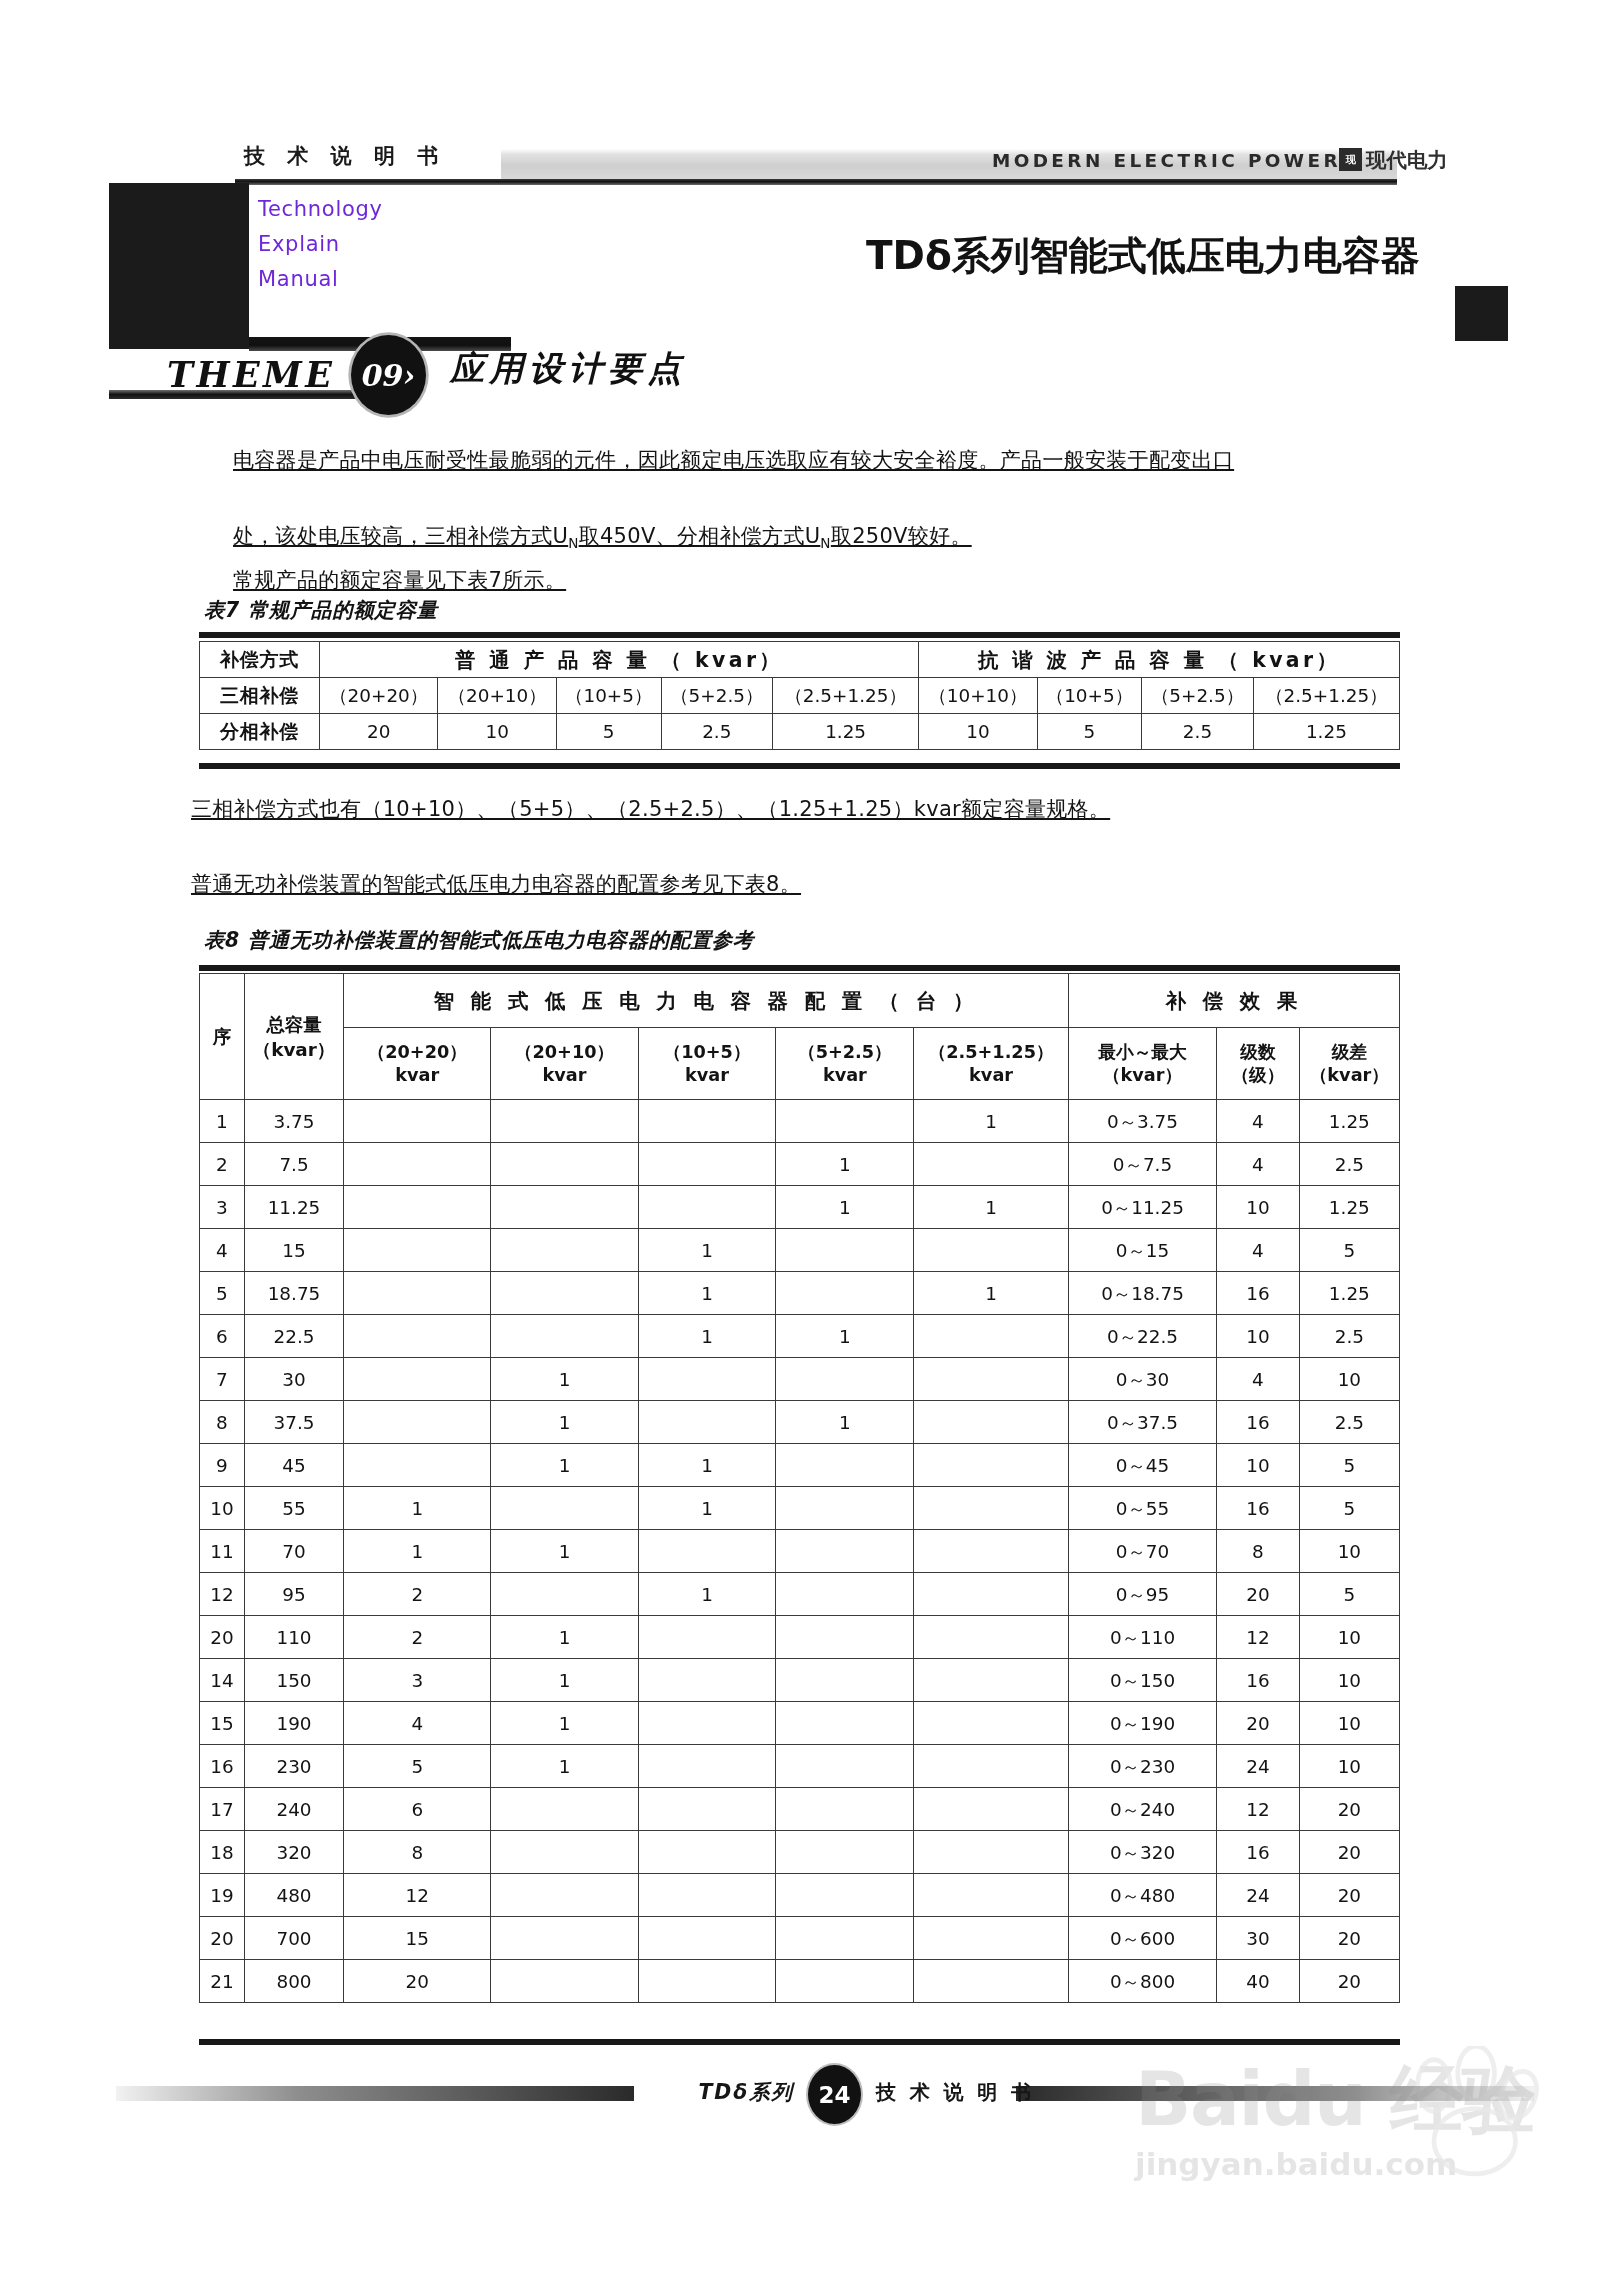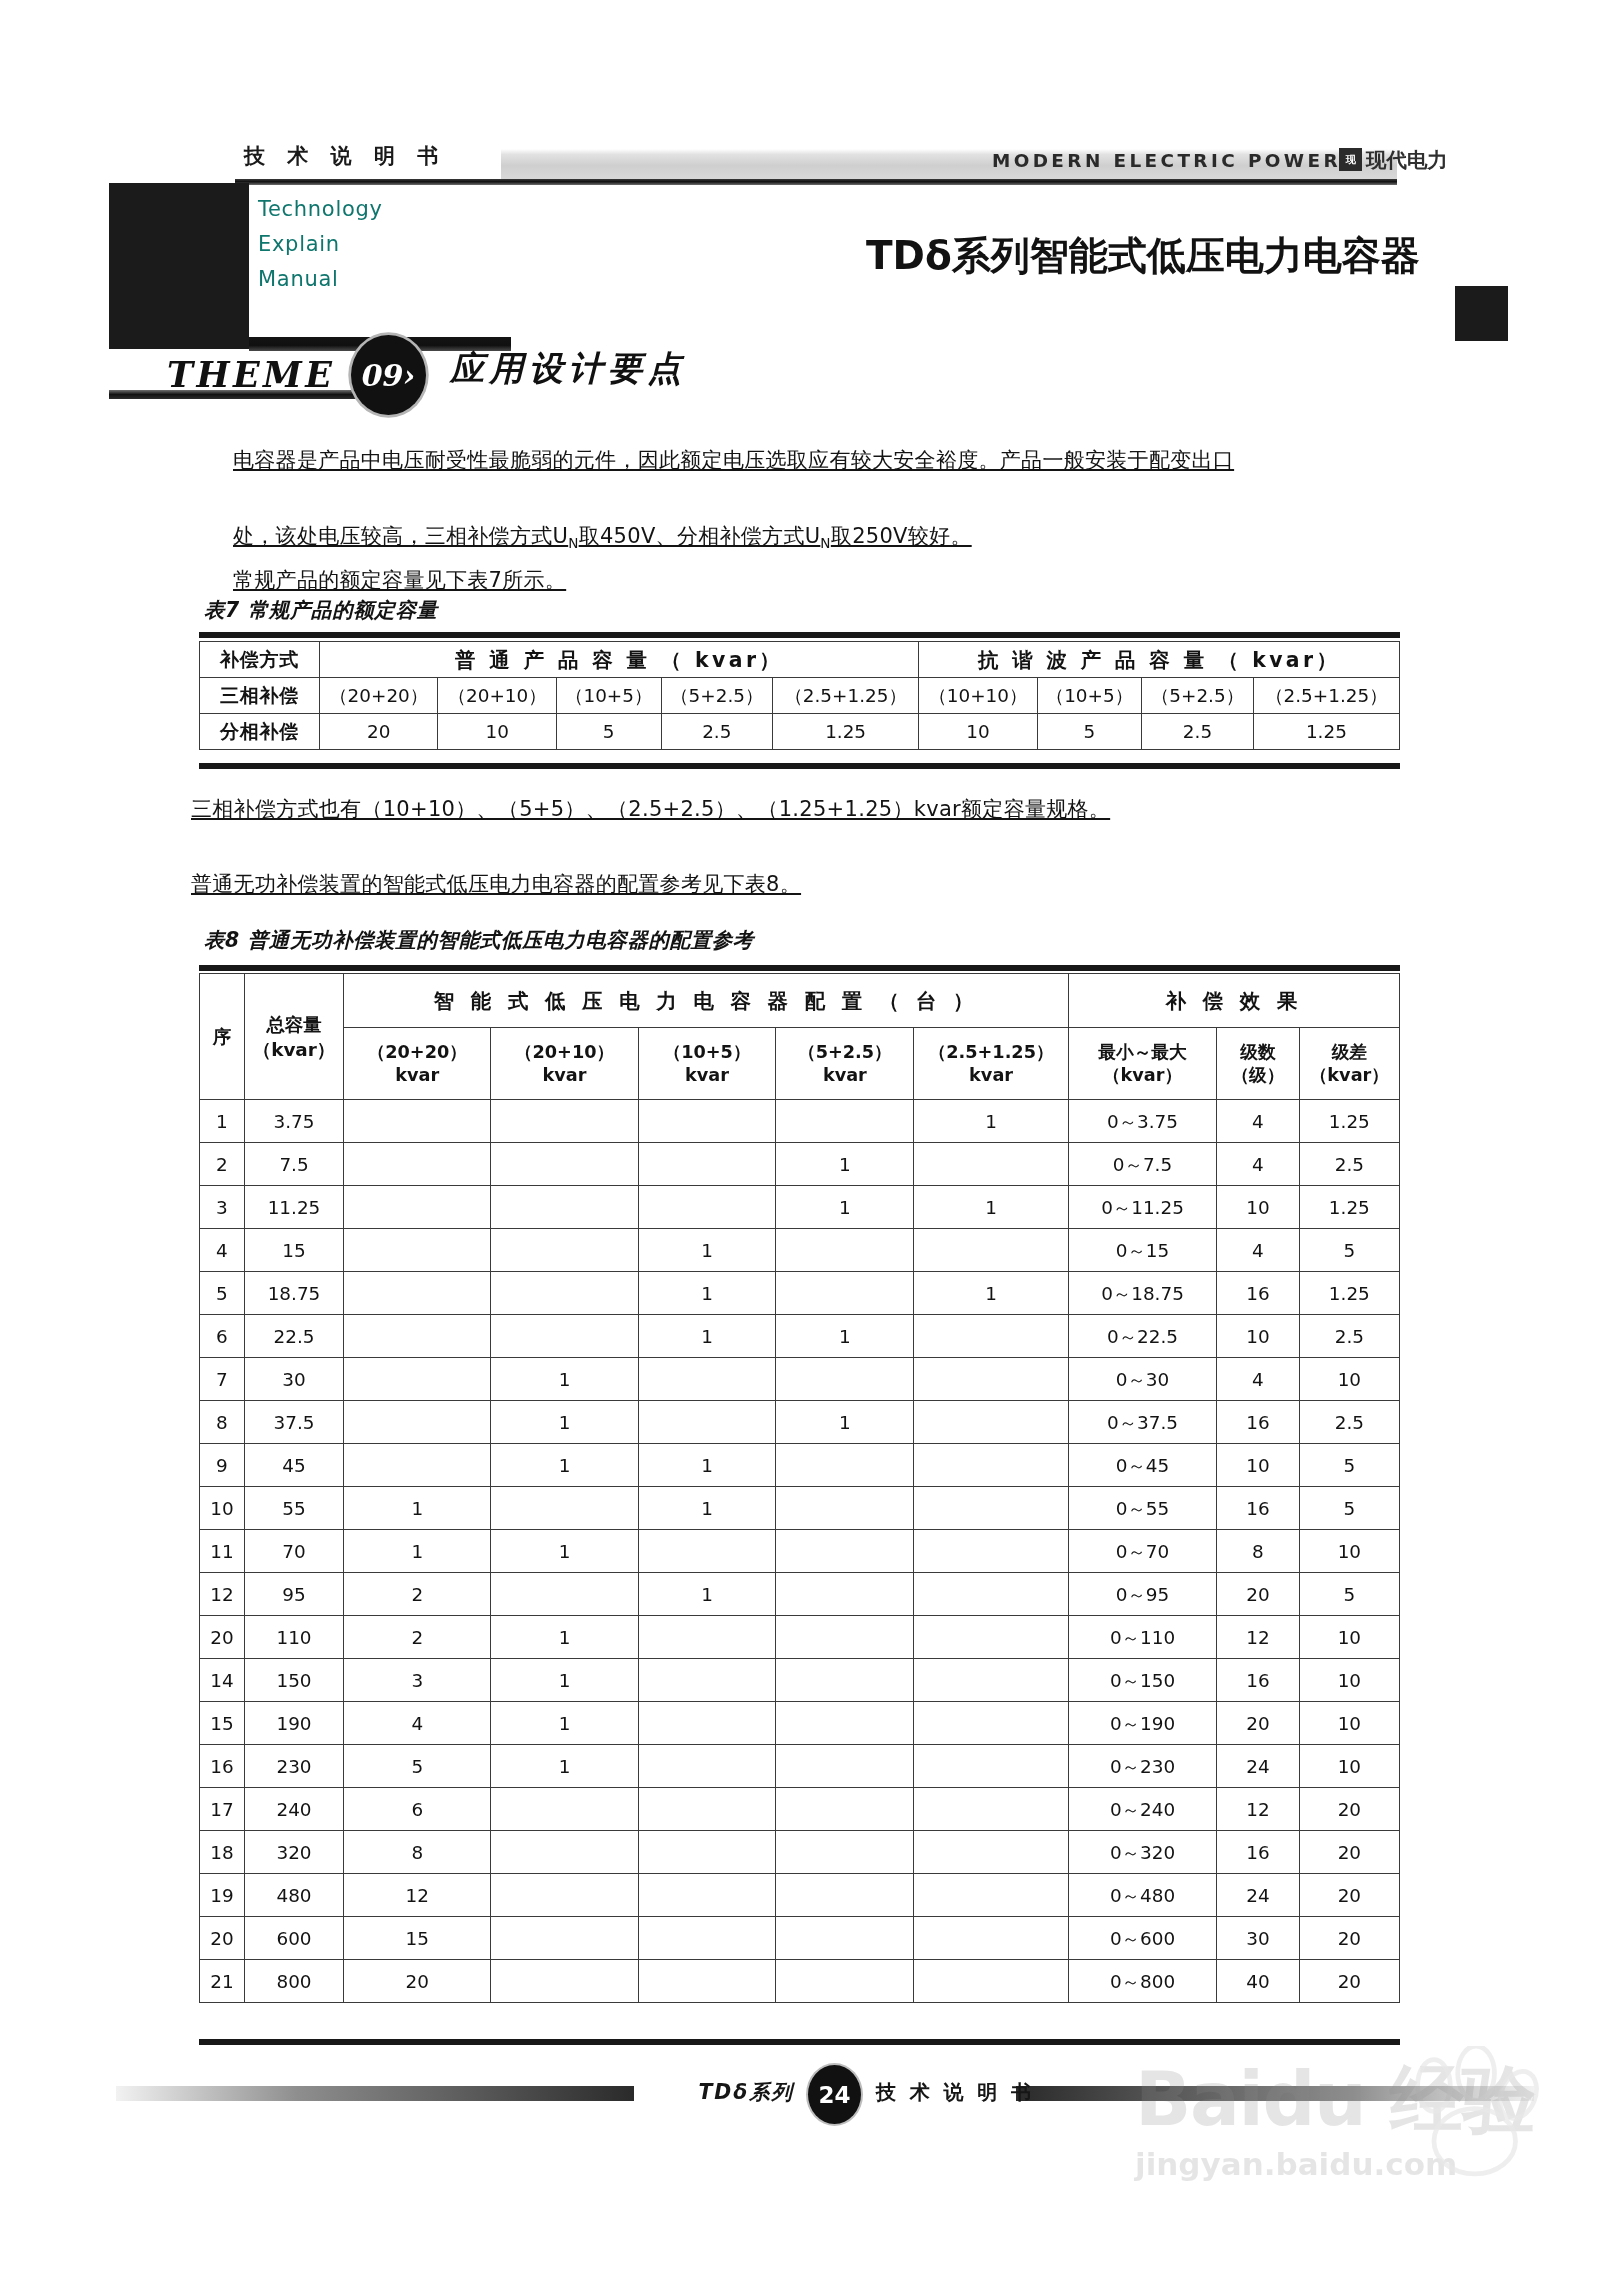--- a/index.html
+++ b/index.html
@@ -47,21 +47,21 @@
   }
   .blk-under{
     position:absolute;left:249px;top:337px;width:262px;height:13.6px;
     background:linear-gradient(to bottom,#141414 0%,#101010 60%,#4a4a4a 100%);
   }
   .blk-right{
     position:absolute;left:1455px;top:286px;width:53px;height:55px;background:#1b1b1b;
   }
   .tem-lines{
     position:absolute;left:258px;top:192px;width:286px;height:129px;
-    font-size:21px;line-height:35px;color:#0f766e;font-weight:400;
+    font-size:21px;line-height:35px;color:#6d28d9;font-weight:400;
     letter-spacing:0.7px;
   }
   .doc-title{
     position:absolute;left:866px;top:225px;width:545px;height:61px;
     font-size:39px;font-weight:700;line-height:61px;color:#121212;
     white-space:nowrap;text-align:right;letter-spacing:0px;
   }
 
   
   .theme-wrap{position:absolute;left:109px;top:327px;width:818px;height:95px;}
@@ -525,21 +525,21 @@
           <td></td>
           <td></td>
           <td></td>
           <td></td>
           <td>0～480</td>
           <td>24</td>
           <td>20</td>
         </tr>
         <tr>
           <td>20</td>
-          <td>600</td>
+          <td>700</td>
           <td>15</td>
           <td></td>
           <td></td>
           <td></td>
           <td></td>
           <td>0～600</td>
           <td>30</td>
           <td>20</td>
         </tr>
         <tr>

